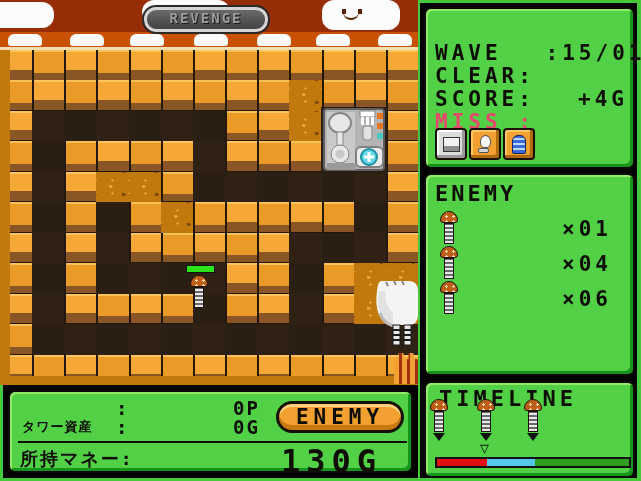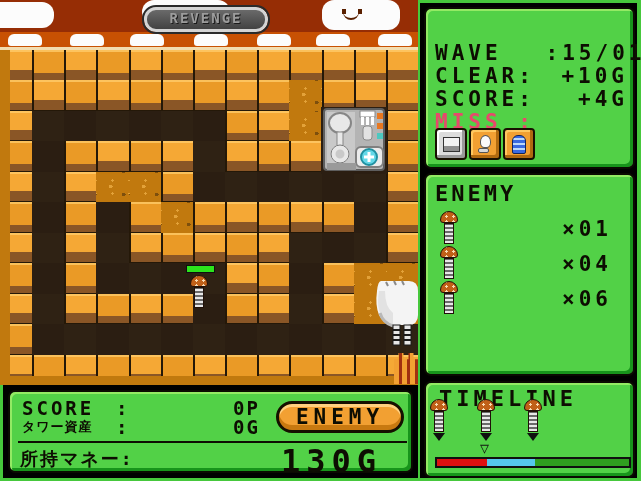--- a/index.html
+++ b/index.html
@@ -329,21 +329,20 @@
 
   <div id="right-col">
 
     <div id="p-info" class="panel">
       <div class="hud-line" style="top:33px;gap:44px;">
         <span>WAVE</span>
           <span>:15/01</span>
       </div>
       <div class="hud-line" style="top:56px;justify-content:space-between;">
         <span>CLEAR:</span>
-          <span>+10G</span>
       </div>
       <div class="hud-line" style="top:79px;">
         <span>SCORE:</span>
           <span>+4G</span>
       </div>
       <div class="hud-line pink" style="top:102px;">
         <span>MISS :</span>
           <span>-5G</span>
       </div>
       <button class="bbtn light" style="left:9px;">
@@ -405,21 +404,20 @@
       <div class="tl-hollow" style="left:54px; top:56px;">▽</div>
       <div id="tl-bar" style="background: rgb(47, 158, 31);">
         <span style="width: 26%; background: rgb(224, 16, 16);"></span>
         <span style="width: 25%; background: rgb(85, 200, 236);"></span>
       </div>
     </div>
   </div>
 
   <div id="bottom-wrap">
     <div id="p-score" class="panel">
-      <div class="ptext" style="left:12px; top:5px;  font-size:19px; letter-spacing:3px;">SCORE</div>
       <div class="ptext" style="left:106px; top:5px; font-size:19px;">:</div>
       <div class="ptext" style="left:150px; top:5px; width:100px; text-align:right; font-size:19px; letter-spacing:2px;">0P</div>
       <div class="ptext" style="left:12px; top:26px; font-size:13px; letter-spacing:1px;">タワー資産</div>
       <div class="ptext" style="left:106px; top:24px; font-size:19px;">:</div>
       <div class="ptext" style="left:150px; top:24px; width:100px; text-align:right; font-size:19px; letter-spacing:2px;">0G</div>
       <button id="menu-btn">ENEMY</button>
       <div id="score-div"></div>
       <div class="ptext" style="left:10px; top:55px; font-size:18px; letter-spacing:2px;">所持マネー:</div>
       <div class="ptext" style="left:190px; top:50px; width:182px; text-align:right; font-size:32px; letter-spacing:6px;">130G</div>
     </div>

